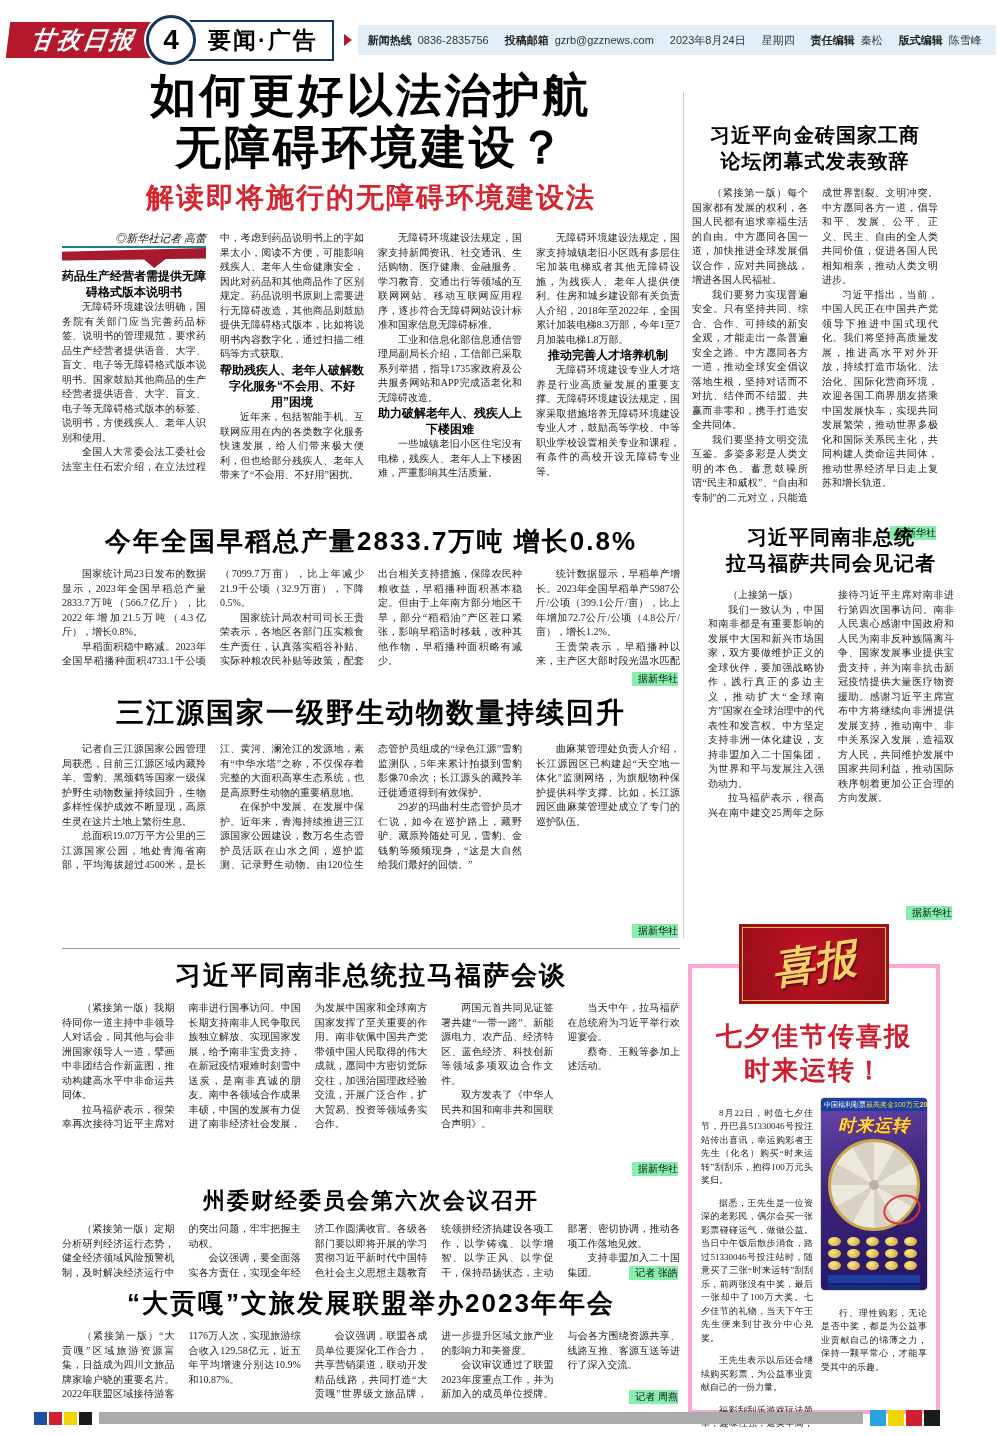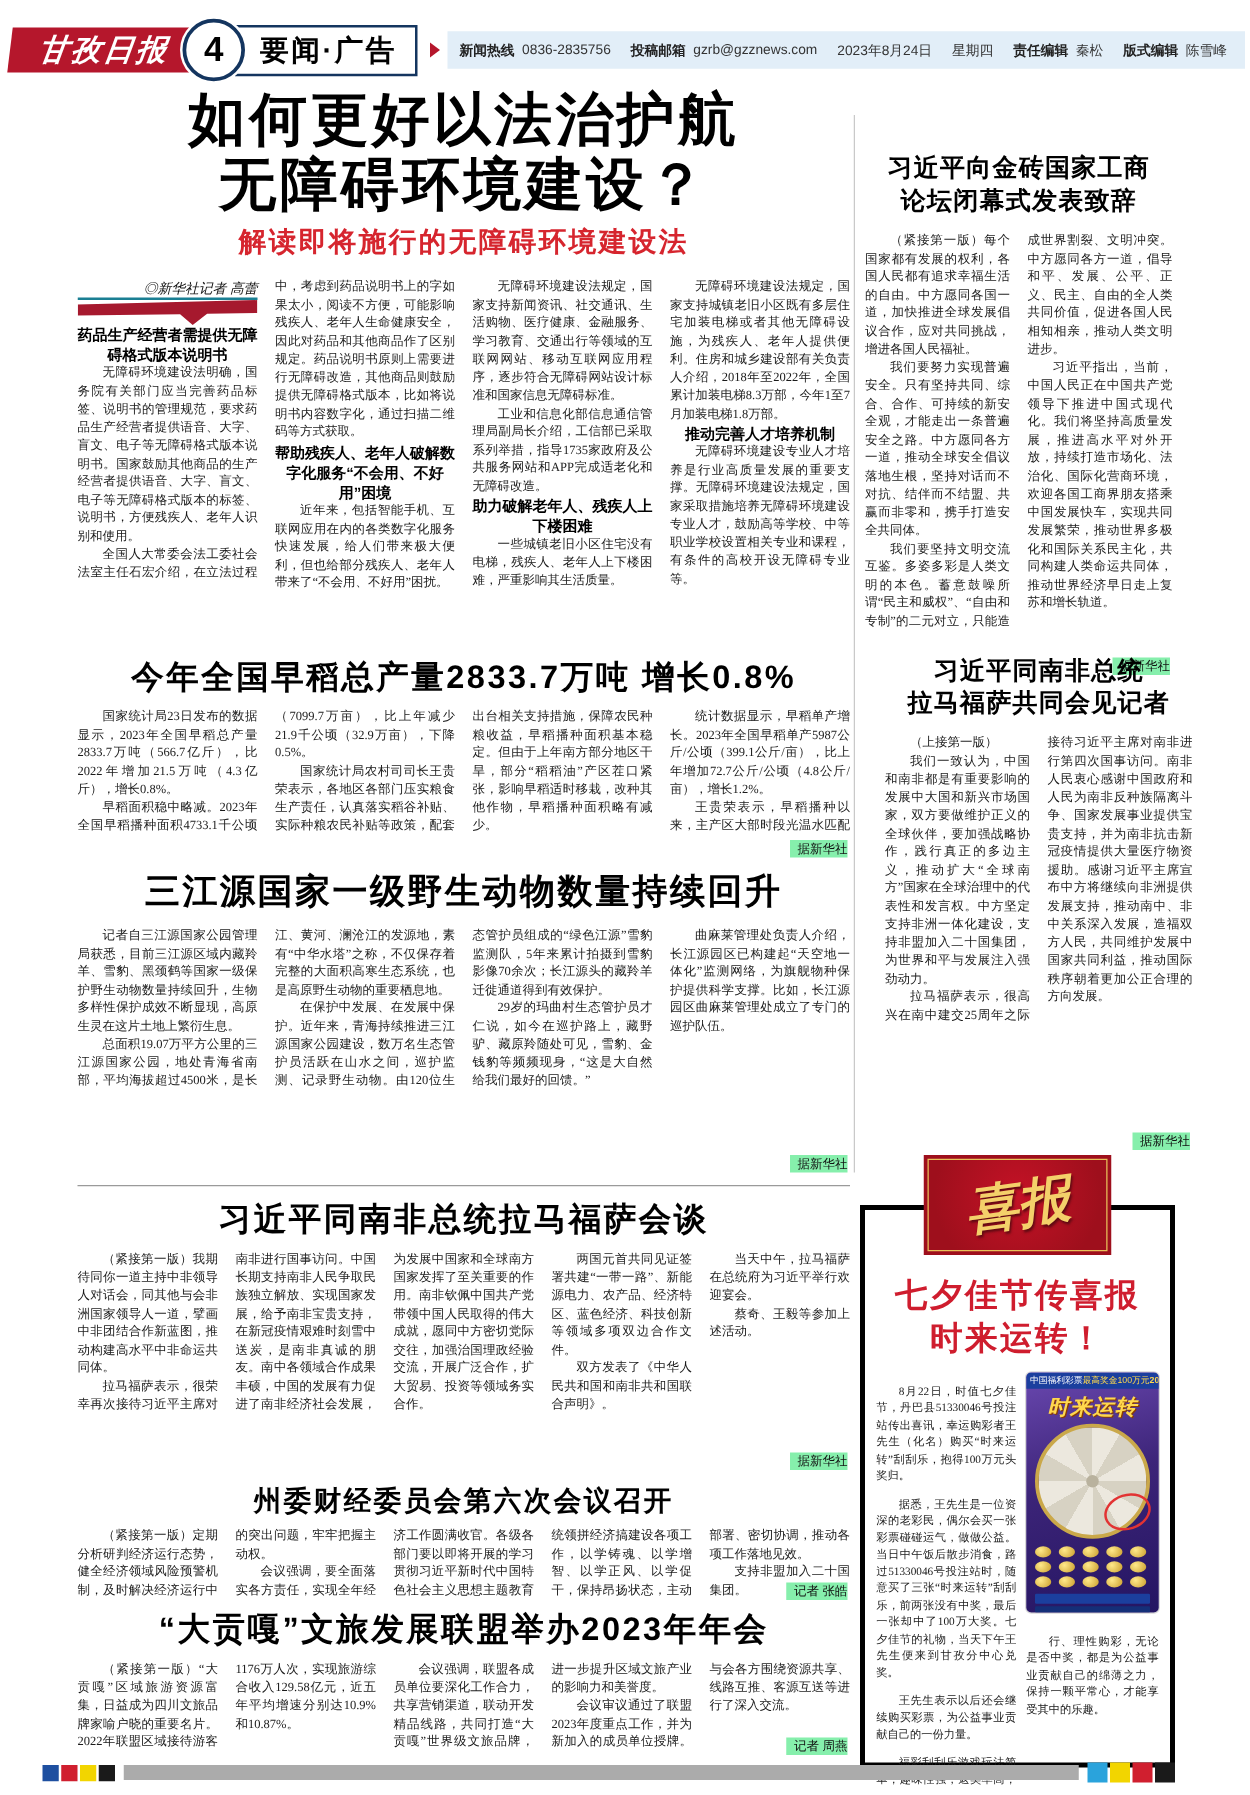--- a/index.html
+++ b/index.html
@@ -15,42 +15,42 @@
   .secbox{border:2px solid #14355f;background:#fff;margin-left:-8px;padding:3px 14px 3px 18px;z-index:1;flex:none;
           font-family:"Liberation Sans",sans-serif;font-weight:900;font-size:23px;color:#000;letter-spacing:2px;}
   .harrow{width:0;height:0;border-left:8px solid #b5172c;border-top:6px solid transparent;border-bottom:6px solid transparent;margin:0 6px 0 10px;flex:none;}
   .strip{flex:1;height:30px;background:#e2eef8;display:flex;align-items:center;font-family:"Liberation Sans",sans-serif;
          font-size:11px;color:#333;padding-left:10px;gap:6px;white-space:nowrap;overflow:hidden;}
   .strip b{font-weight:bold;color:#222;}
   .strip .seg{margin-right:10px;}
   
   .art{position:absolute;}
   .h-main{margin:0;text-align:center;font-family:"Liberation Sans",sans-serif;font-weight:900;font-size:46px;line-height:1.12;letter-spacing:3px;color:#000;}
-  .h-sub{margin:6px 0 0;text-align:center;font-family:"Liberation Sans",sans-serif;font-weight:600;font-size:22px;color:#d6252e;letter-spacing:2px;}
+  .h-sub{margin:6px 0 0;text-align:center;font-family:"Liberation Sans",sans-serif;font-weight:600;font-size:28px;color:#d6252e;letter-spacing:2px;}
   .h2{margin:0;text-align:center;font-family:"Liberation Sans",sans-serif;font-weight:900;color:#000;}
   .h2.size-l{font-size:28px;letter-spacing:2px;}
   .h2.size-m{font-size:26px;letter-spacing:2px;}
   .h2.size-s{font-size:22px;letter-spacing:2px;}
   .h2.right2{font-size:20px;line-height:1.3;letter-spacing:1px;}
   .cols{column-gap:14px;text-align:justify;overflow:hidden;position:relative;}
   .cols p{margin:0;}
   .para{text-indent:2em;font-size:10px;line-height:1.45;color:#1a1a1a;}
   .byline{text-align:right;font-size:11px;color:#111;margin-bottom:4px;font-family:"Liberation Sans",sans-serif;font-style:italic;}
   .rule-teal{height:2px;background:#1a7f93;margin:2px 0 6px;text-indent:0;}
   .intro{font-size:11px;line-height:1.7;color:#16618a;letter-spacing:1px;text-indent:2em;}
   .ribbon{height:20px;background:#a6192e;margin:8px 0 8px;text-indent:0;
           clip-path:polygon(0 18%,100% 0,100% 52%,72% 55%,64% 100%,57% 57%,0 62%);}
   .sechead{font-family:"Liberation Sans",sans-serif;font-weight:bold;font-size:12px;text-align:center;text-indent:0;
            margin:7px 0 5px;line-height:1.35;color:#000;}
   .credit{position:absolute;right:2px;bottom:0;font-size:10px;color:#111;background:#86efac;padding-left:6px;font-family:"Liberation Sans",sans-serif;}
   .vline{position:absolute;left:683px;top:92px;width:1px;height:846px;background:#c9c9c9;}
   .hline{position:absolute;left:62px;width:618px;height:1px;background:#9a9a9a;}
   
   .adwrap{position:absolute;left:688px;top:924px;width:252px;height:496px;}
-  .adbox{position:absolute;left:0;right:0;top:40px;bottom:6px;border:4px solid #000000;background:#fff;}
+  .adbox{position:absolute;left:0;right:0;top:40px;bottom:6px;border:4px solid #f9a8d4;background:#fff;}
   .adbanner{position:absolute;left:50%;top:0;transform:translateX(-50%);width:150px;height:80px;z-index:3;
             background:radial-gradient(circle at 50% 40%, #c41226 0%, #9e0f1c 75%);
             box-shadow:inset 0 0 0 3px #9e0f1c, inset 0 0 0 4px #e8c15a;
             display:flex;align-items:center;justify-content:center;}
   .adbanner span{font-family:"DejaVu Serif",serif;font-style:italic;font-weight:bold;font-size:42px;color:#f4d06a;
                  transform:rotate(-8deg);text-shadow:1px 2px 2px #5e0a12;}
   .adtitle{margin:52px 8px 0;text-align:center;font-family:"Liberation Sans",sans-serif;font-weight:900;font-size:26px;
            line-height:1.3;color:#cf1d2e;letter-spacing:2px;}
   .adbody{display:flex;gap:8px;padding:10px 9px 0;}
   .adcol-l{width:121px;height:332px;overflow:hidden;text-align:justify;}

